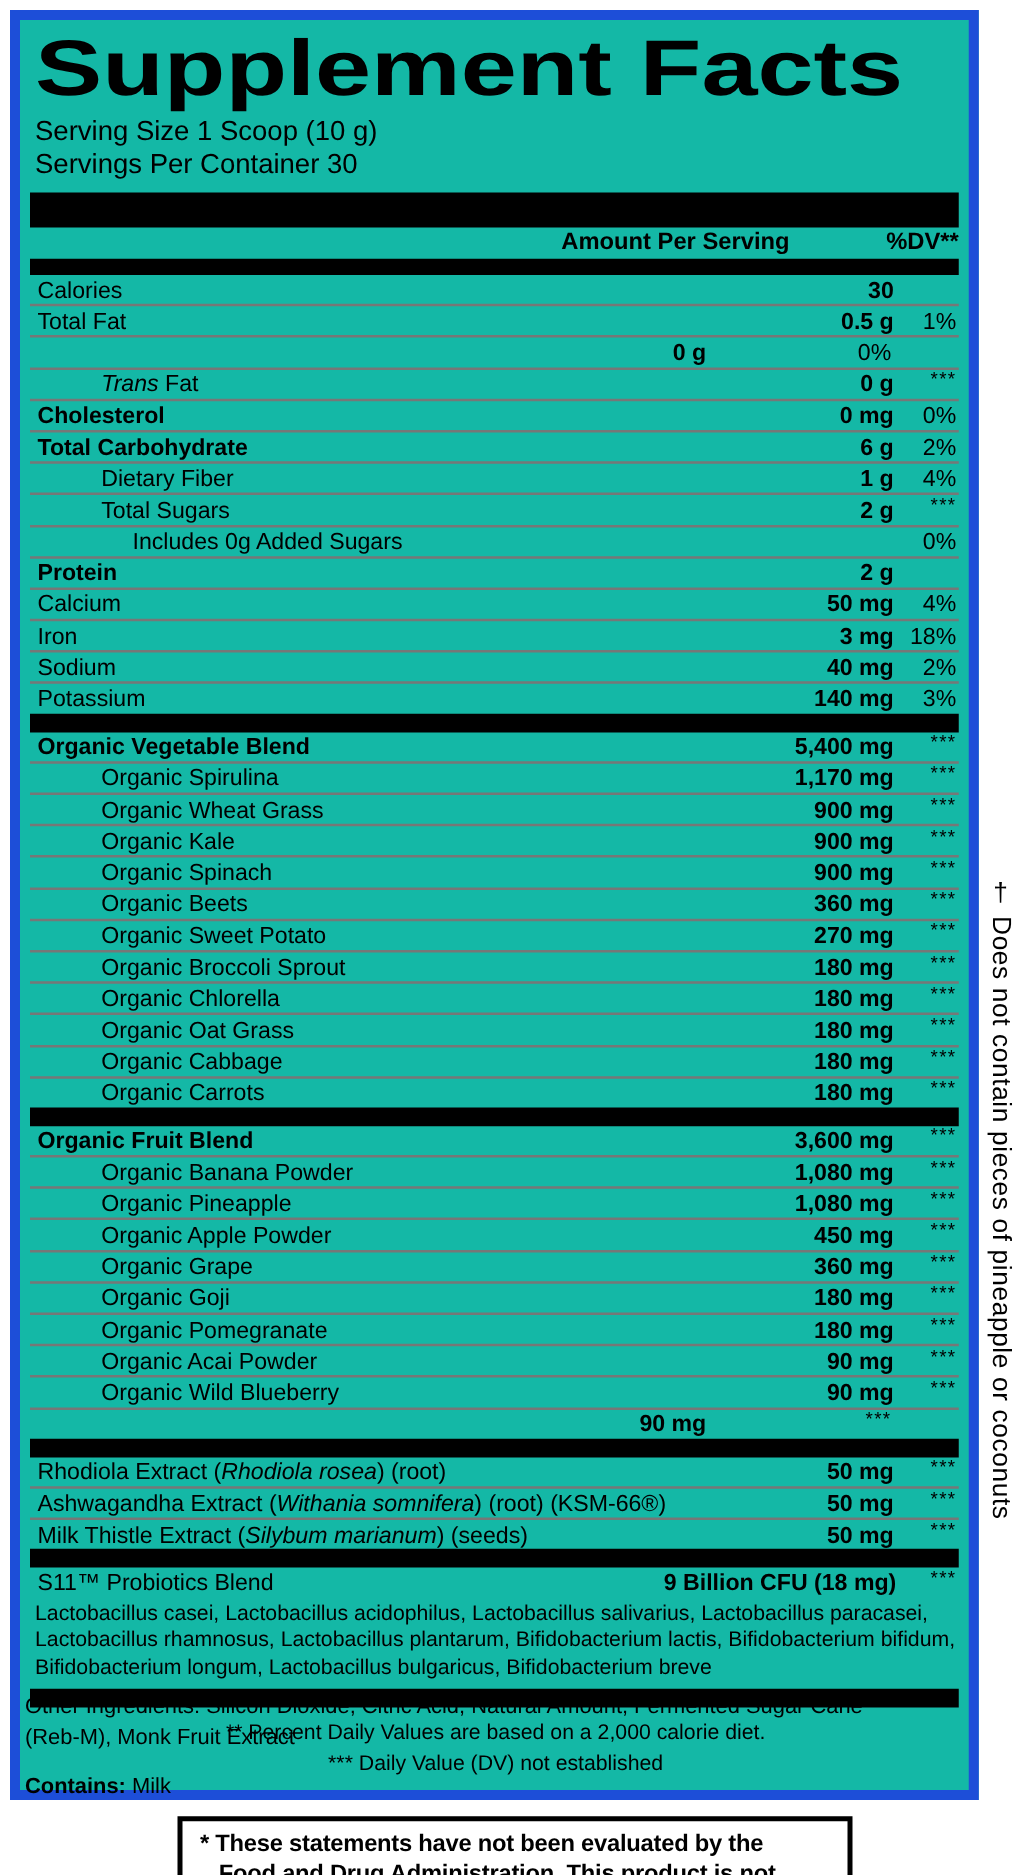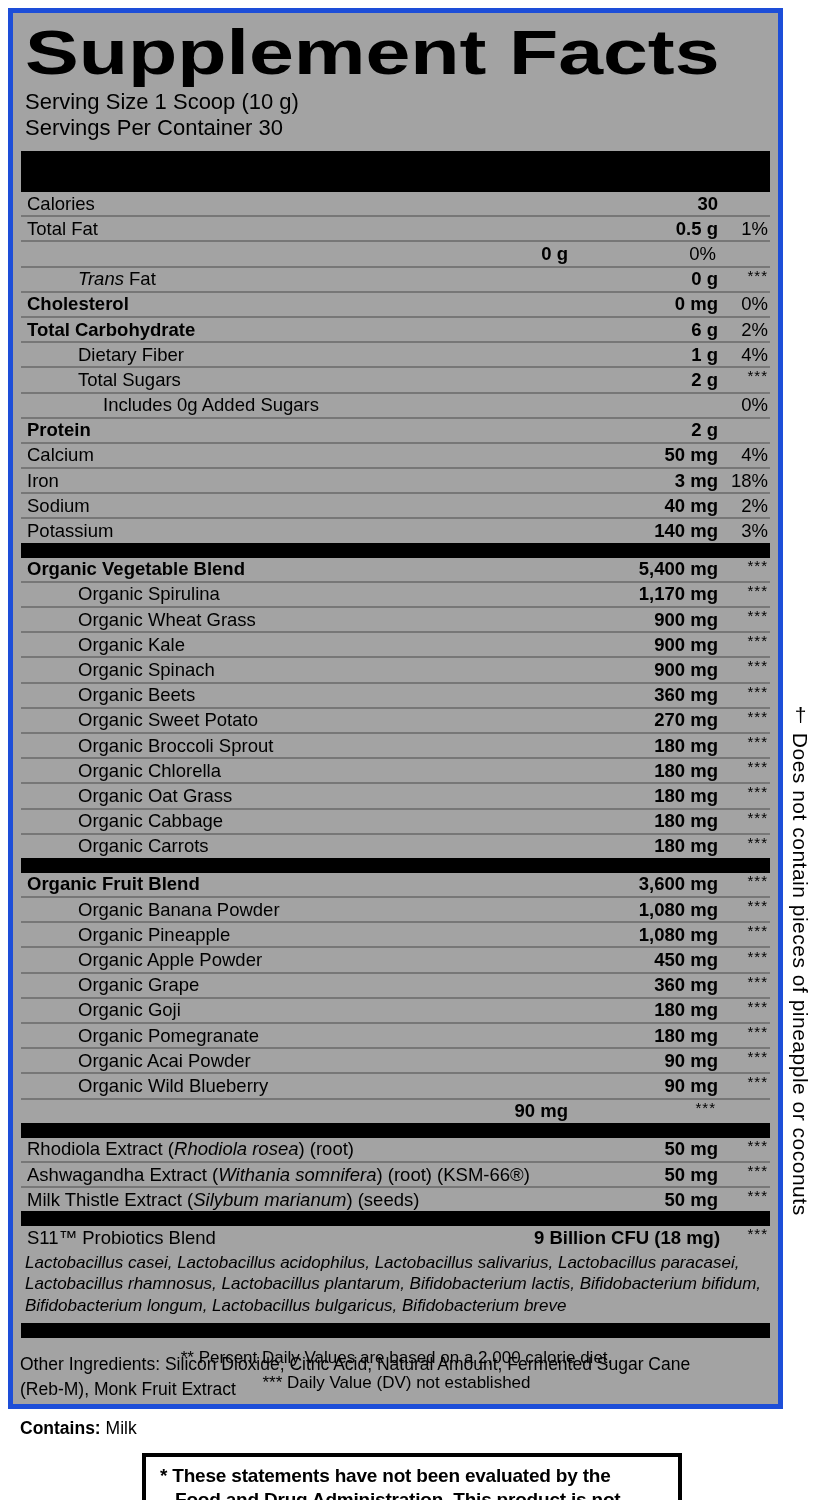--- a/index.html
+++ b/index.html
@@ -12,22 +12,22 @@
     background: #fff;
     overflow: hidden;
   }
 
   
   .panel {
     position: absolute;
     left: 8px;
     top: 8px;
     width: 775px;
-    border: 5px solid #1d4ed8;
-    background: #a3a3a3;
+    border: 8px solid #1d4ed8;
+    background: #14b8a6;
     padding: 4px 6px 0 6px;
   }
   .panel-title {
     font-family: "Liberation Sans", sans-serif;
     font-weight: bold;
     font-size: 63px;
     line-height: 66px;
     height: 70px;
     letter-spacing: 0px;
     transform: scaleX(1.28);
@@ -76,21 +76,20 @@
   .name { padding-left: 6px; overflow: visible; }
   .indent-1 .name { padding-left: 57px; }
   .indent-2 .name { padding-left: 82px; }
   .amount { text-align: right; font-weight: bold; }
   .amount.wide { margin-left: -34px; }
   .dv { text-align: right; padding-right: 2px; }
   .dv .stars, .amt-stars { font-size: 15px; letter-spacing: 1px; position: relative; top: -4px; }
   .it { font-style: italic; }
 
   .probiotics-list {
-    font-style: italic;
     font-size: 17px;
     line-height: 21.5px;
     padding: 2px 2px 7px 4px;
     white-space: normal;
   }
 
   .footnotes {
     font-size: 17px;
     line-height: 25px;
     padding: 7px 2px 9px 4px;
@@ -146,20 +145,24 @@
 
 <div class="page">
 
   <div class="panel">
     <div class="panel-title">Supplement Facts</div>
     <div class="serving-line">Serving Size 1 Scoop (10 g)</div>
     <div class="serving-line">Servings Per Container 30</div>
 
     <div class="bar bar-thick"></div>
 
+    <div class="facts-header">
+      <span class="fh-amount">Amount Per Serving</span>
+      <span class="fh-dv">%DV**</span>
+    </div>
 
     <div class="bar bar-header"></div>
 
     <div class="rows" id="rows">
         <div class="row indent-0">
           <span class="name"><span>Calories</span></span>
           <span class="amount">30</span>
           <span class="dv"></span>
         </div>
         <div class="row indent-0 sep">

